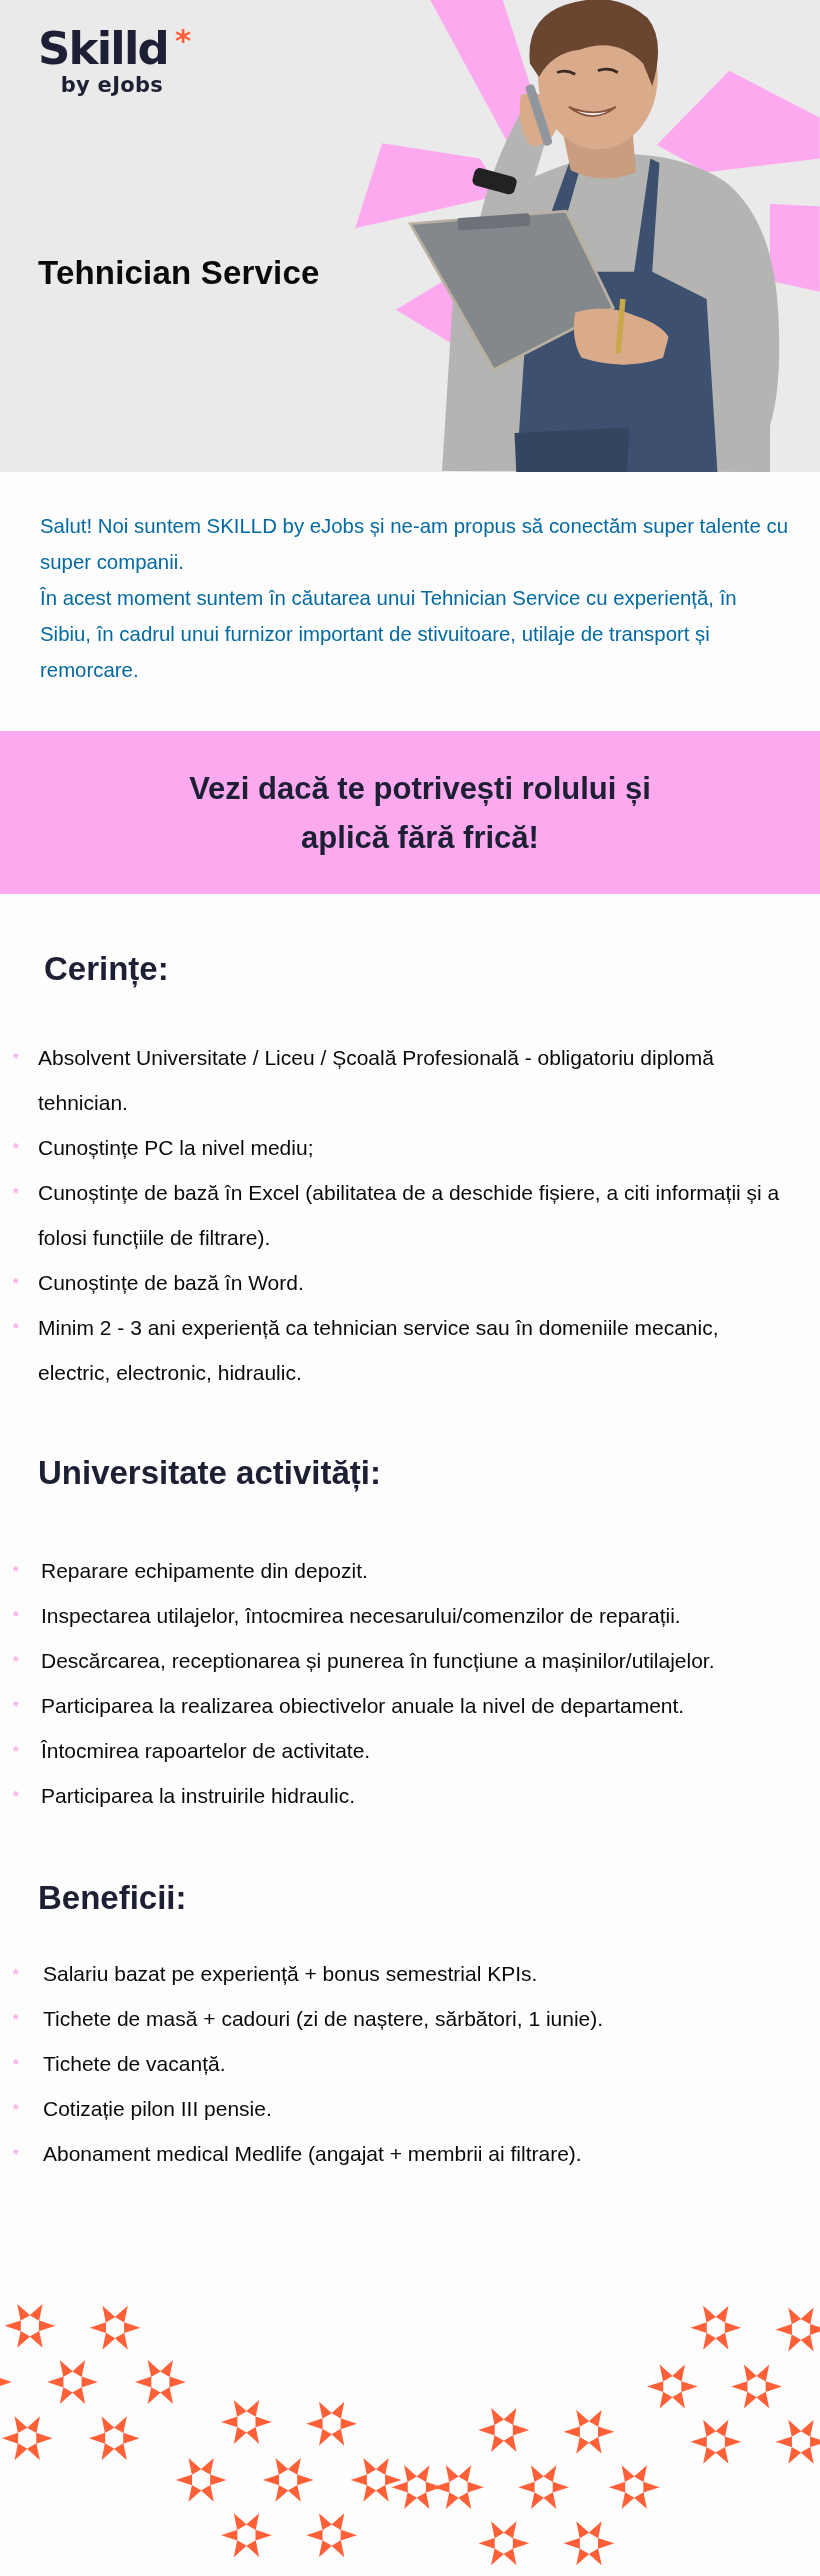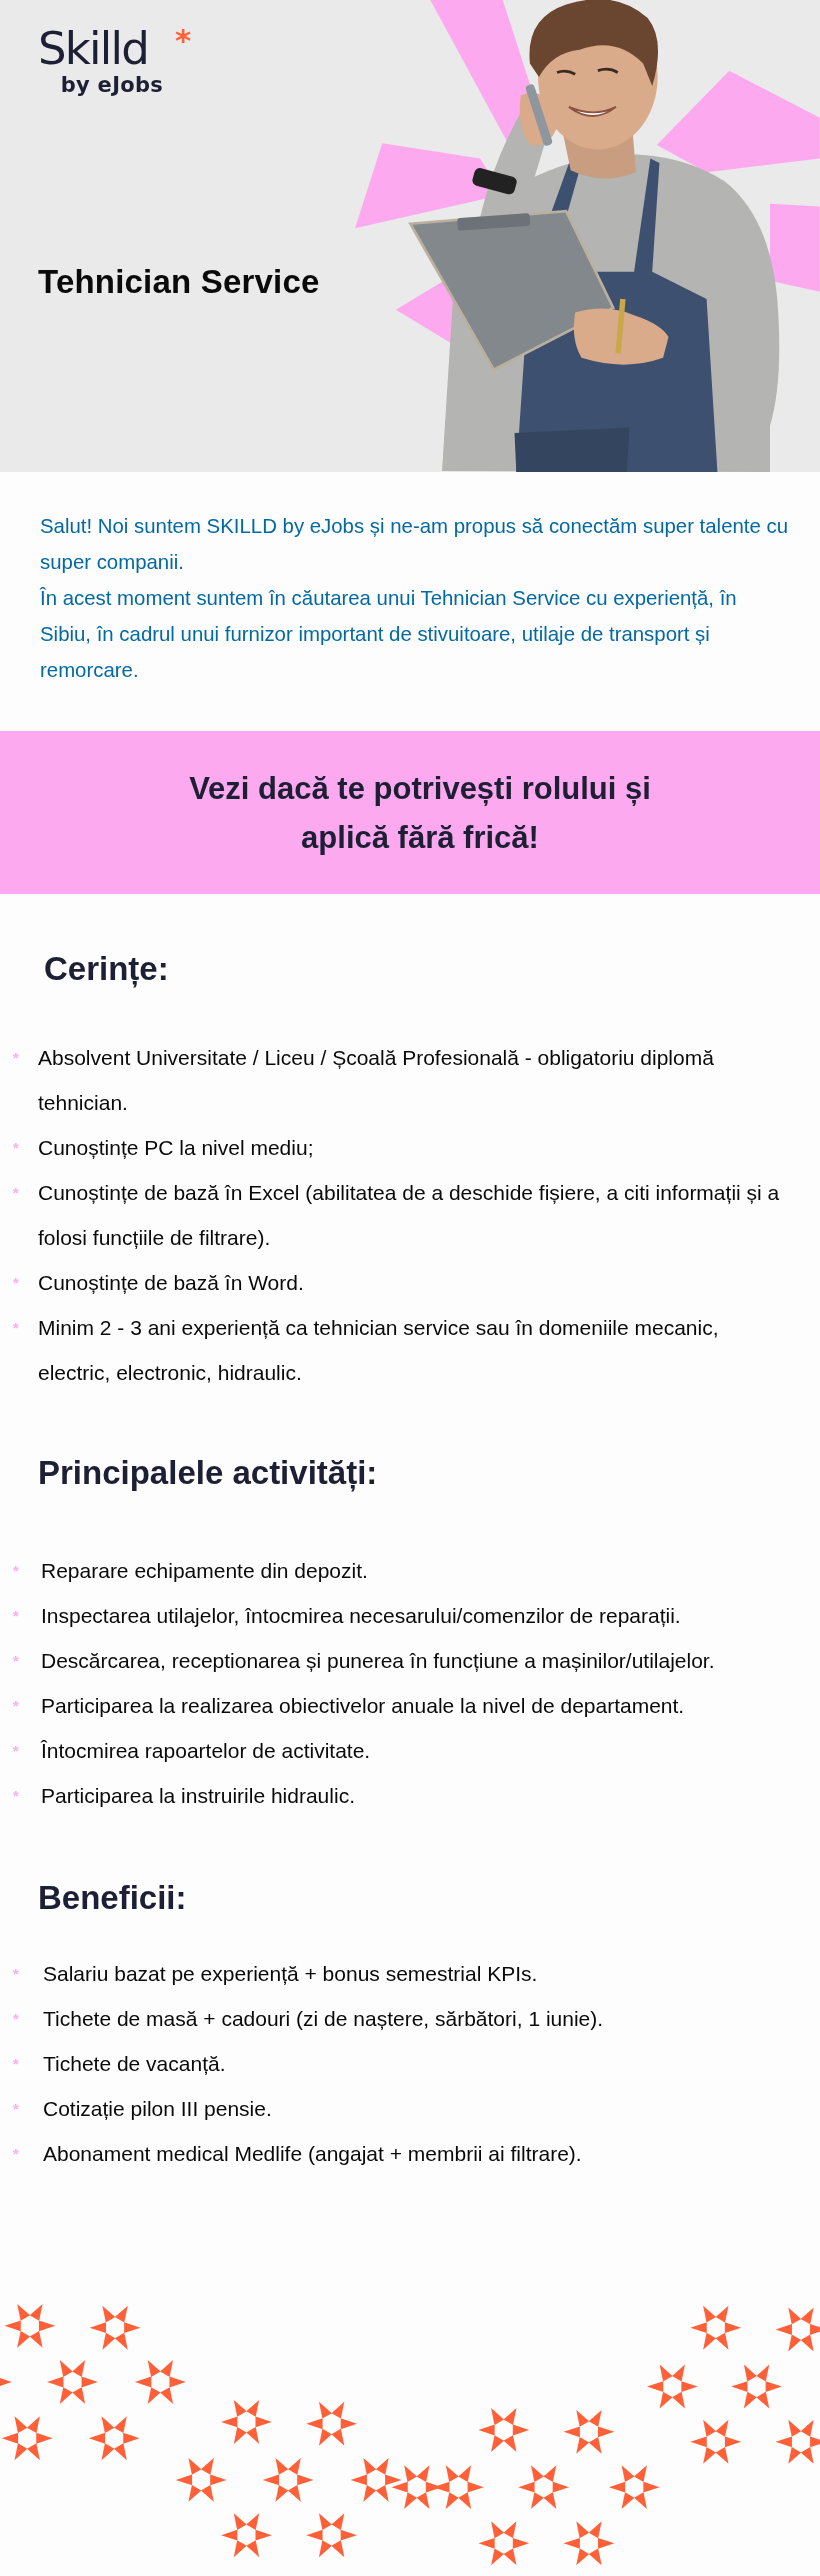--- a/index.html
+++ b/index.html
@@ -3,24 +3,24 @@
   <meta charset="utf-8">
   <style>
     * { margin: 0; padding: 0; box-sizing: border-box; }
     html, body { width: 820px; background: #fdfdfd; }
     body { font-family: "Liberation Sans", "DejaVu Sans", sans-serif; color: #1d1f35; }
     .page { position: relative; width: 820px; height: 2576px; overflow: hidden; background: #fdfdfd; }
 
     
     .hero { position: absolute; left: 0; top: 0; width: 820px; height: 472px; background: #eaeaea; overflow: hidden; }
     .logo { position: absolute; left: 38px; top: 25px; width: 163px; height: 76px; }
-    .logo-main { position: absolute; left: 0; top: 0; font-family: "DejaVu Sans", sans-serif; font-weight: normal; font-size: 45px; letter-spacing: -1.8px; color: #1d1f35; line-height: 47px; }
+    .logo-main { position: absolute; left: 0; top: 0; font-family: "DejaVu Sans", sans-serif; font-weight: bold; font-size: 45px; letter-spacing: -1.8px; color: #1d1f35; line-height: 47px; }
     .logo-star { position: absolute; left: 137px; top: 0px; font-family: "DejaVu Sans", sans-serif; font-weight: bold; font-size: 31px; color: #ff6038; line-height: 31px; }
     .logo-sub { position: absolute; left: 22.7px; top: 49px; font-family: "DejaVu Sans", sans-serif; font-weight: bold; font-size: 21px; color: #1d1f35; line-height: 23.6px; letter-spacing: 0.3px; }
-    .hero-title { position: absolute; left: 38px; top: 263px; font-family: "Liberation Sans", sans-serif; font-weight: bold; font-size: 33px; color: #0a0a0a; letter-spacing: 0.2px; }
+    .hero-title { position: absolute; left: 38px; top: 254px; font-family: "Liberation Sans", sans-serif; font-weight: bold; font-size: 33px; color: #0a0a0a; letter-spacing: 0.2px; }
     .hero-art { position: absolute; left: 344px; top: 0; width: 476px; height: 472px; }
 
     
     .intro { position: absolute; left: 40px; top: 508px; width: 752px; font-size: 20.4px; line-height: 36px; color: #0369a1; }
     .intro p { margin: 0; }
 
     
     .cta { position: absolute; left: 0; top: 731px; width: 820px; height: 163px; background: #fda9ef; display: flex; align-items: center; justify-content: center; padding-left: 20px; }
     .cta-text { text-align: center; font-weight: bold; font-size: 31px; line-height: 49px; color: #1d1f35; width: 508px; }
 
@@ -109,21 +109,21 @@
 
   <h2 class="section-title" id="req-title">Cerințe:</h2>
   <ul class="list" id="req-list">
     <li><span class="bullet">*</span><span>Absolvent Universitate / Liceu / Școală Profesională - obligatoriu diplomă tehnician.</span></li>
     <li><span class="bullet">*</span><span>Cunoștințe PC la nivel mediu;</span></li>
     <li><span class="bullet">*</span><span>Cunoștințe de bază în Excel (abilitatea de a deschide fișiere, a citi informații și a folosi funcțiile de filtrare).</span></li>
     <li><span class="bullet">*</span><span>Cunoștințe de bază în Word.</span></li>
     <li><span class="bullet">*</span><span>Minim 2 - 3 ani experiență  ca tehnician service sau în domeniile mecanic, electric, electronic, hidraulic.</span></li>
   </ul>
 
-  <h2 class="section-title" id="act-title">Principalele activități:</h2>
+  <h2 class="section-title" id="act-title">Universitate activități:</h2>
   <ul class="list" id="act-list">
     <li><span class="bullet">*</span><span>Reparare echipamente din depozit.</span></li>
     <li><span class="bullet">*</span><span>Inspectarea utilajelor, întocmirea necesarului/comenzilor de reparații.</span></li>
     <li><span class="bullet">*</span><span>Descărcarea, receptionarea și punerea în funcțiune a mașinilor/utilajelor.</span></li>
     <li><span class="bullet">*</span><span>Participarea la realizarea obiectivelor anuale la nivel de departament.</span></li>
     <li><span class="bullet">*</span><span>Întocmirea rapoartelor de activitate.</span></li>
     <li><span class="bullet">*</span><span>Participarea la instruirile hidraulic.</span></li>
   </ul>
 
   <h2 class="section-title" id="ben-title">Beneficii:</h2>

